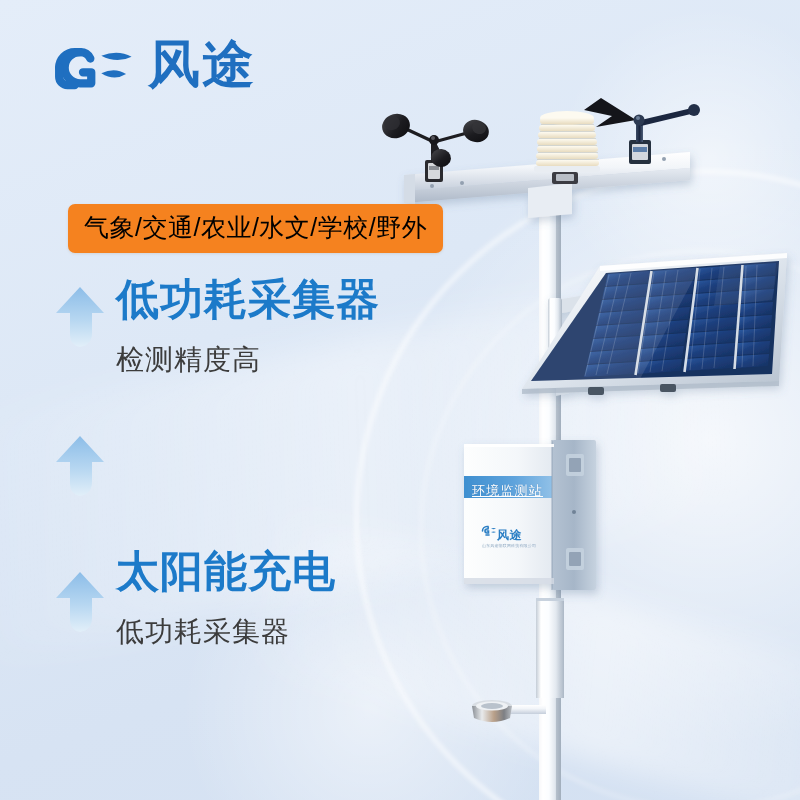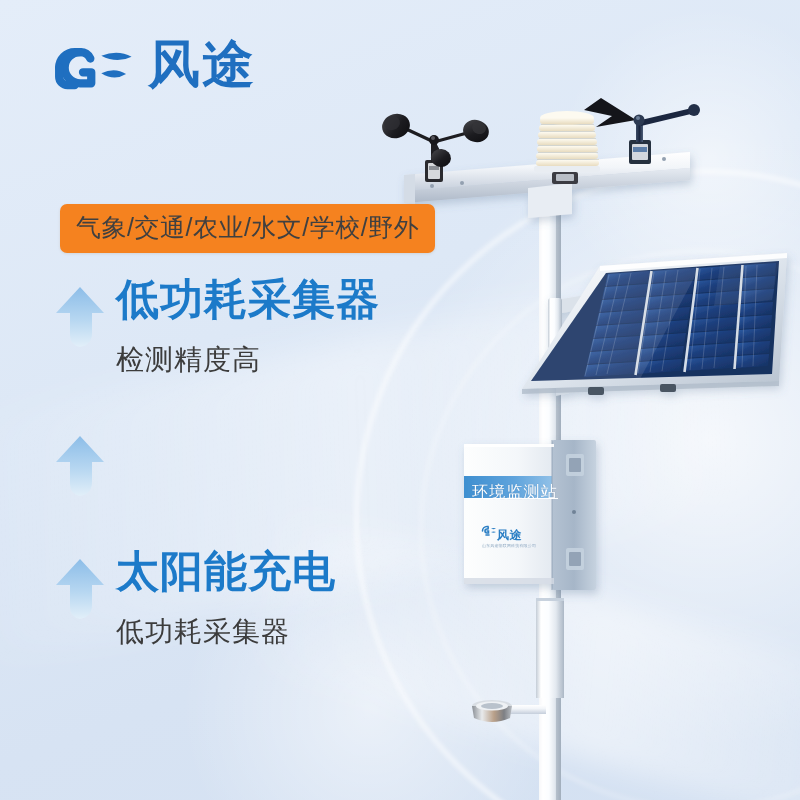--- a/index.html
+++ b/index.html
@@ -81,23 +81,23 @@
     font-weight:700;
     color:#1f6fc0;
     letter-spacing:2px;
     line-height:1;
     font-family:"Liberation Sans","DejaVu Sans",sans-serif;
   }
 
   
   .tag {
     position:absolute;
-    left:60px; top:204px;
+    left:68px; top:204px;
     background:#f5821f;
-    color:#404040;
+    color:#000000;
     font-size:25px;
     font-weight:500;
     letter-spacing:0.5px;
     padding:7px 16px 9px 16px;
     border-radius:7px;
     white-space:nowrap;
     z-index:20;
     box-shadow:0 1px 3px rgba(120,70,0,0.12);
   }
 
@@ -105,21 +105,21 @@
   .features {
     position:absolute;
     left:54px; top:275px;
     z-index:20;
   }
   .feature {
     display:flex;
     align-items:flex-start;
     margin-bottom:47px;
   }
-  .feature:last-child { margin-bottom:0; }
+  .feature:last-child { margin-bottom:0;align-items:center; }
   .feat-arrow {
     width:52px; height:68px;
     flex:0 0 52px;
     margin-top:8px;
     margin-right:10px;
   }
   .feat-text { padding-top:0; }
   .feat-title {
     font-size:43px;
     font-weight:700;
@@ -139,24 +139,24 @@
   }
 
   
   .product { position:absolute; left:0; top:0; width:800px; height:800px; z-index:10; }
 
   
   .box-band-label {
     position:absolute;
     left:472px; top:482px;
     width:78px;
-    font-size:16px;
+    font-size:13px;
     color:#ffffff;
     letter-spacing:1.2px;
-    text-align:right;
+    text-align:left;
     z-index:14;
     text-shadow:0 0 1px rgba(0,60,120,0.4);
     white-space:nowrap;
     text-decoration:underline;
   }
   .box-logo-name {
     position:absolute;
     left:497px; top:527px;
     font-size:12px;
     font-weight:700;

